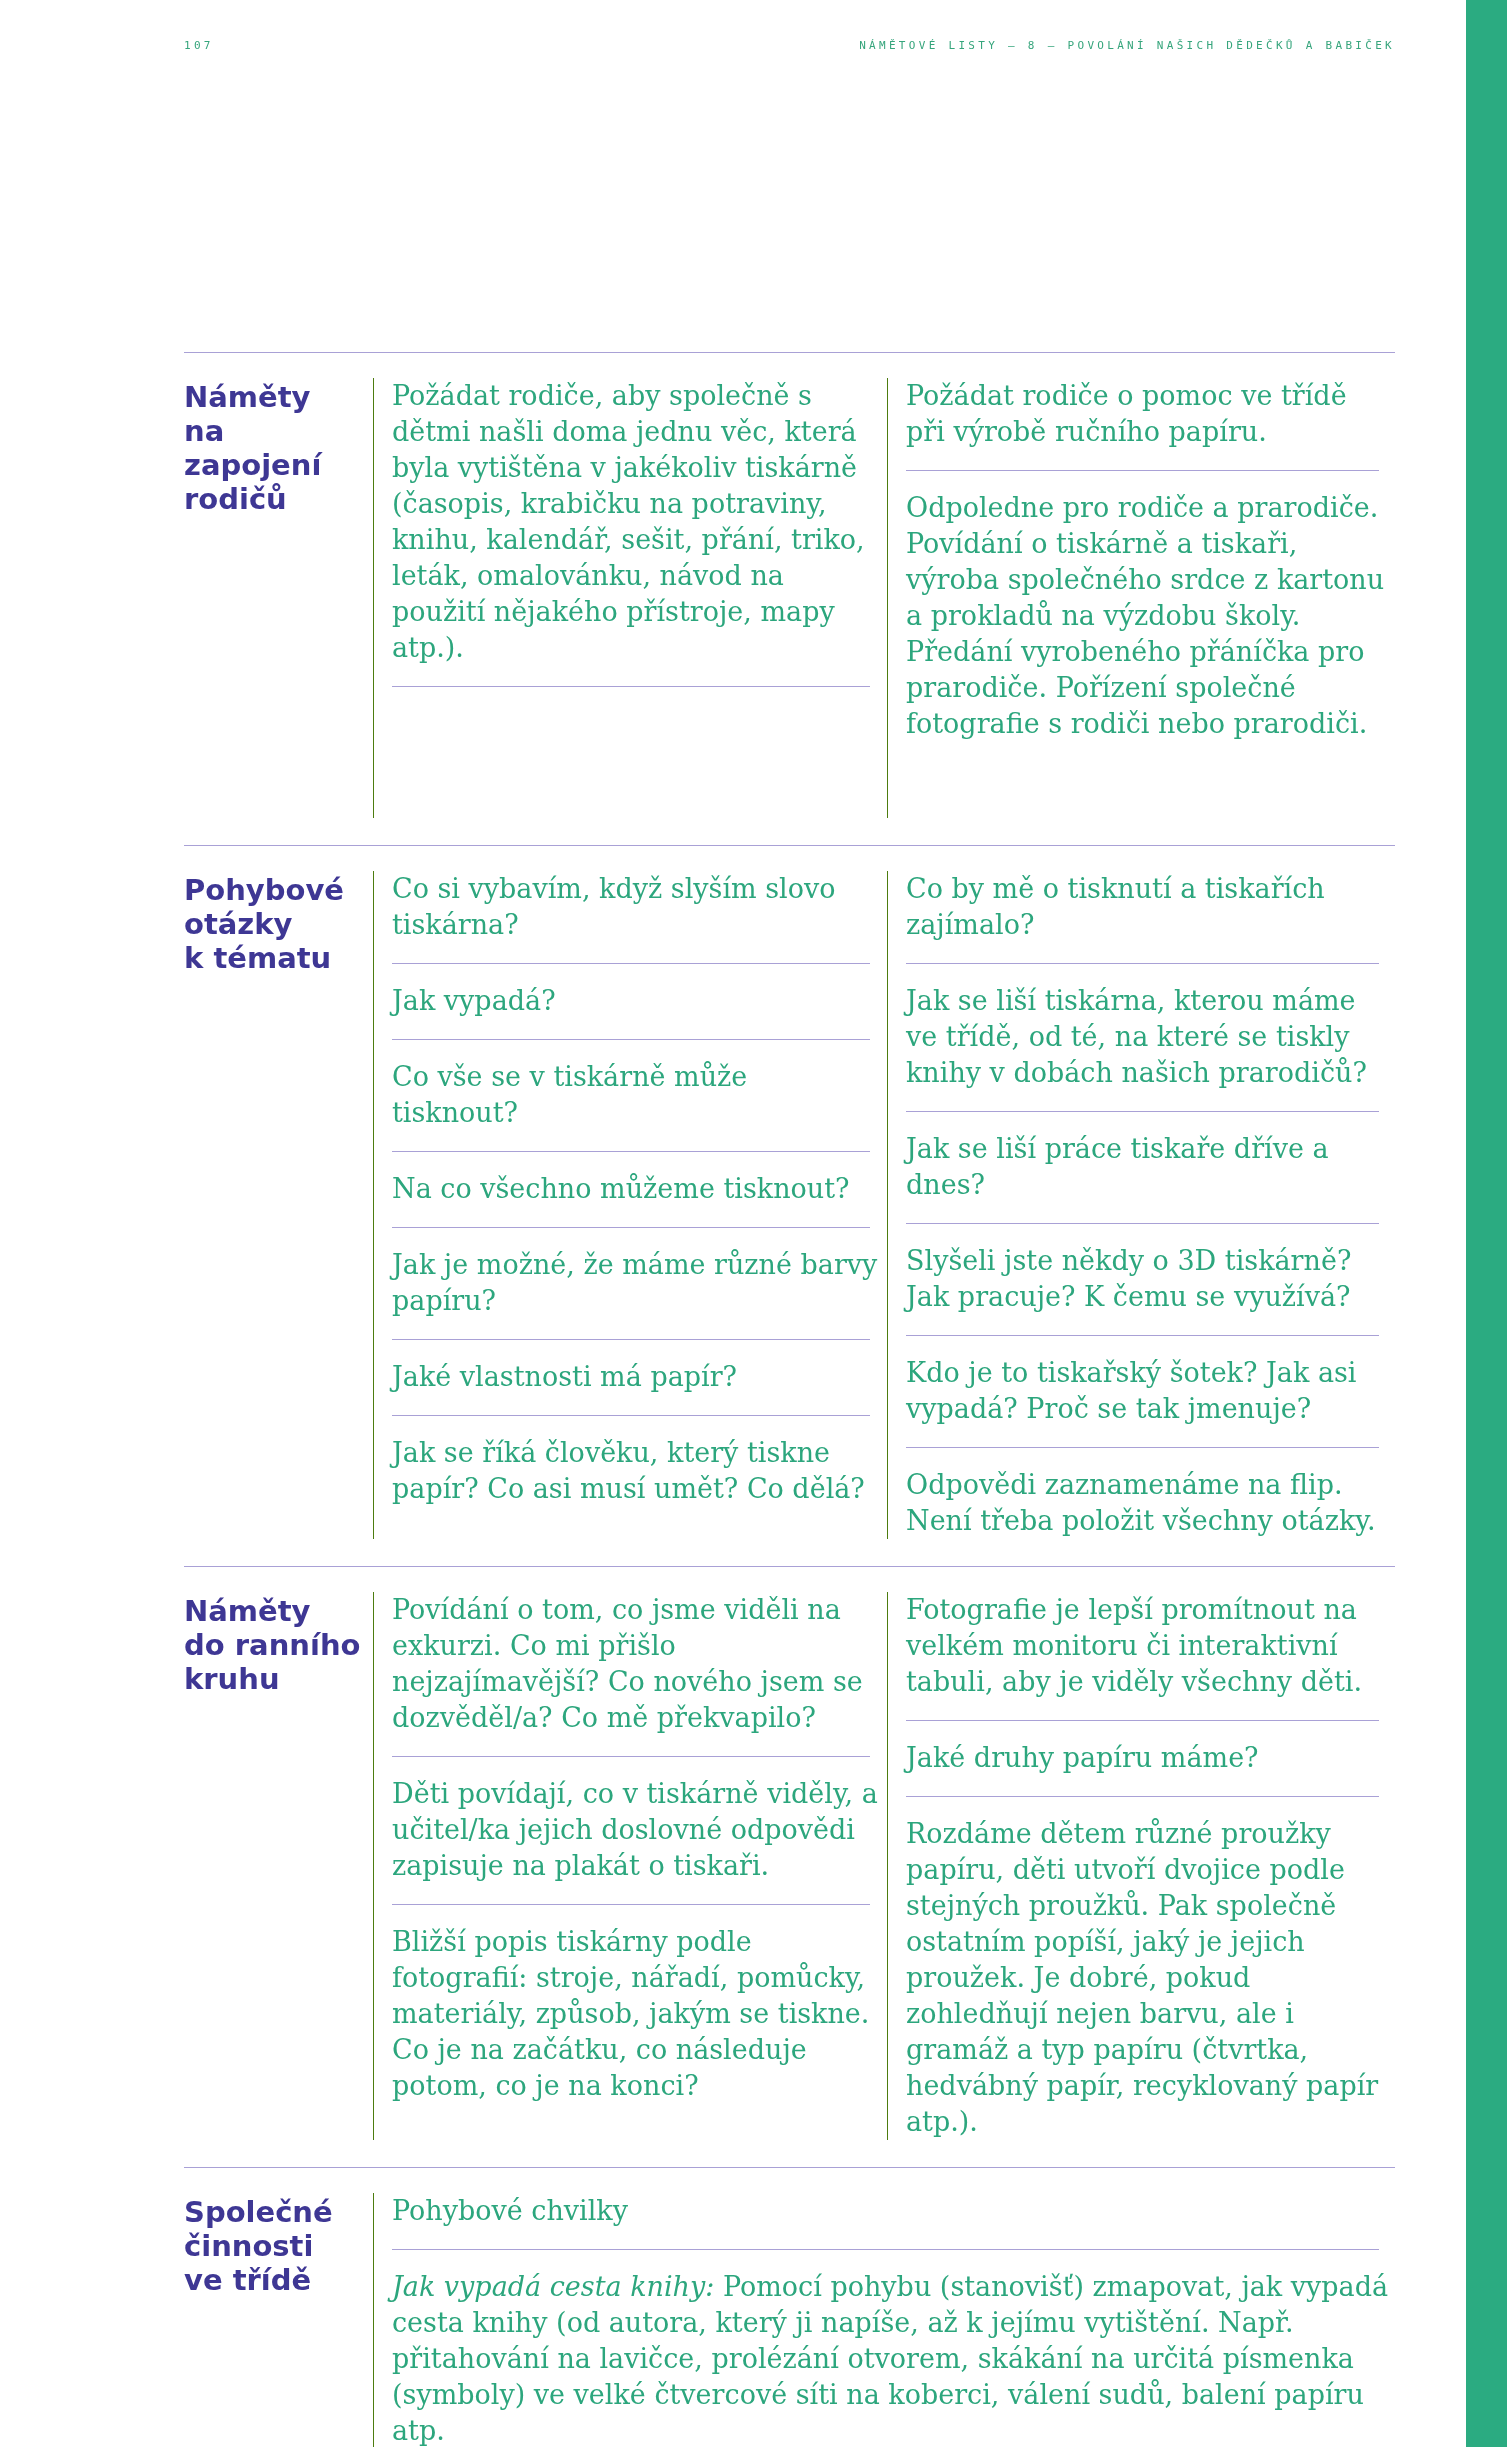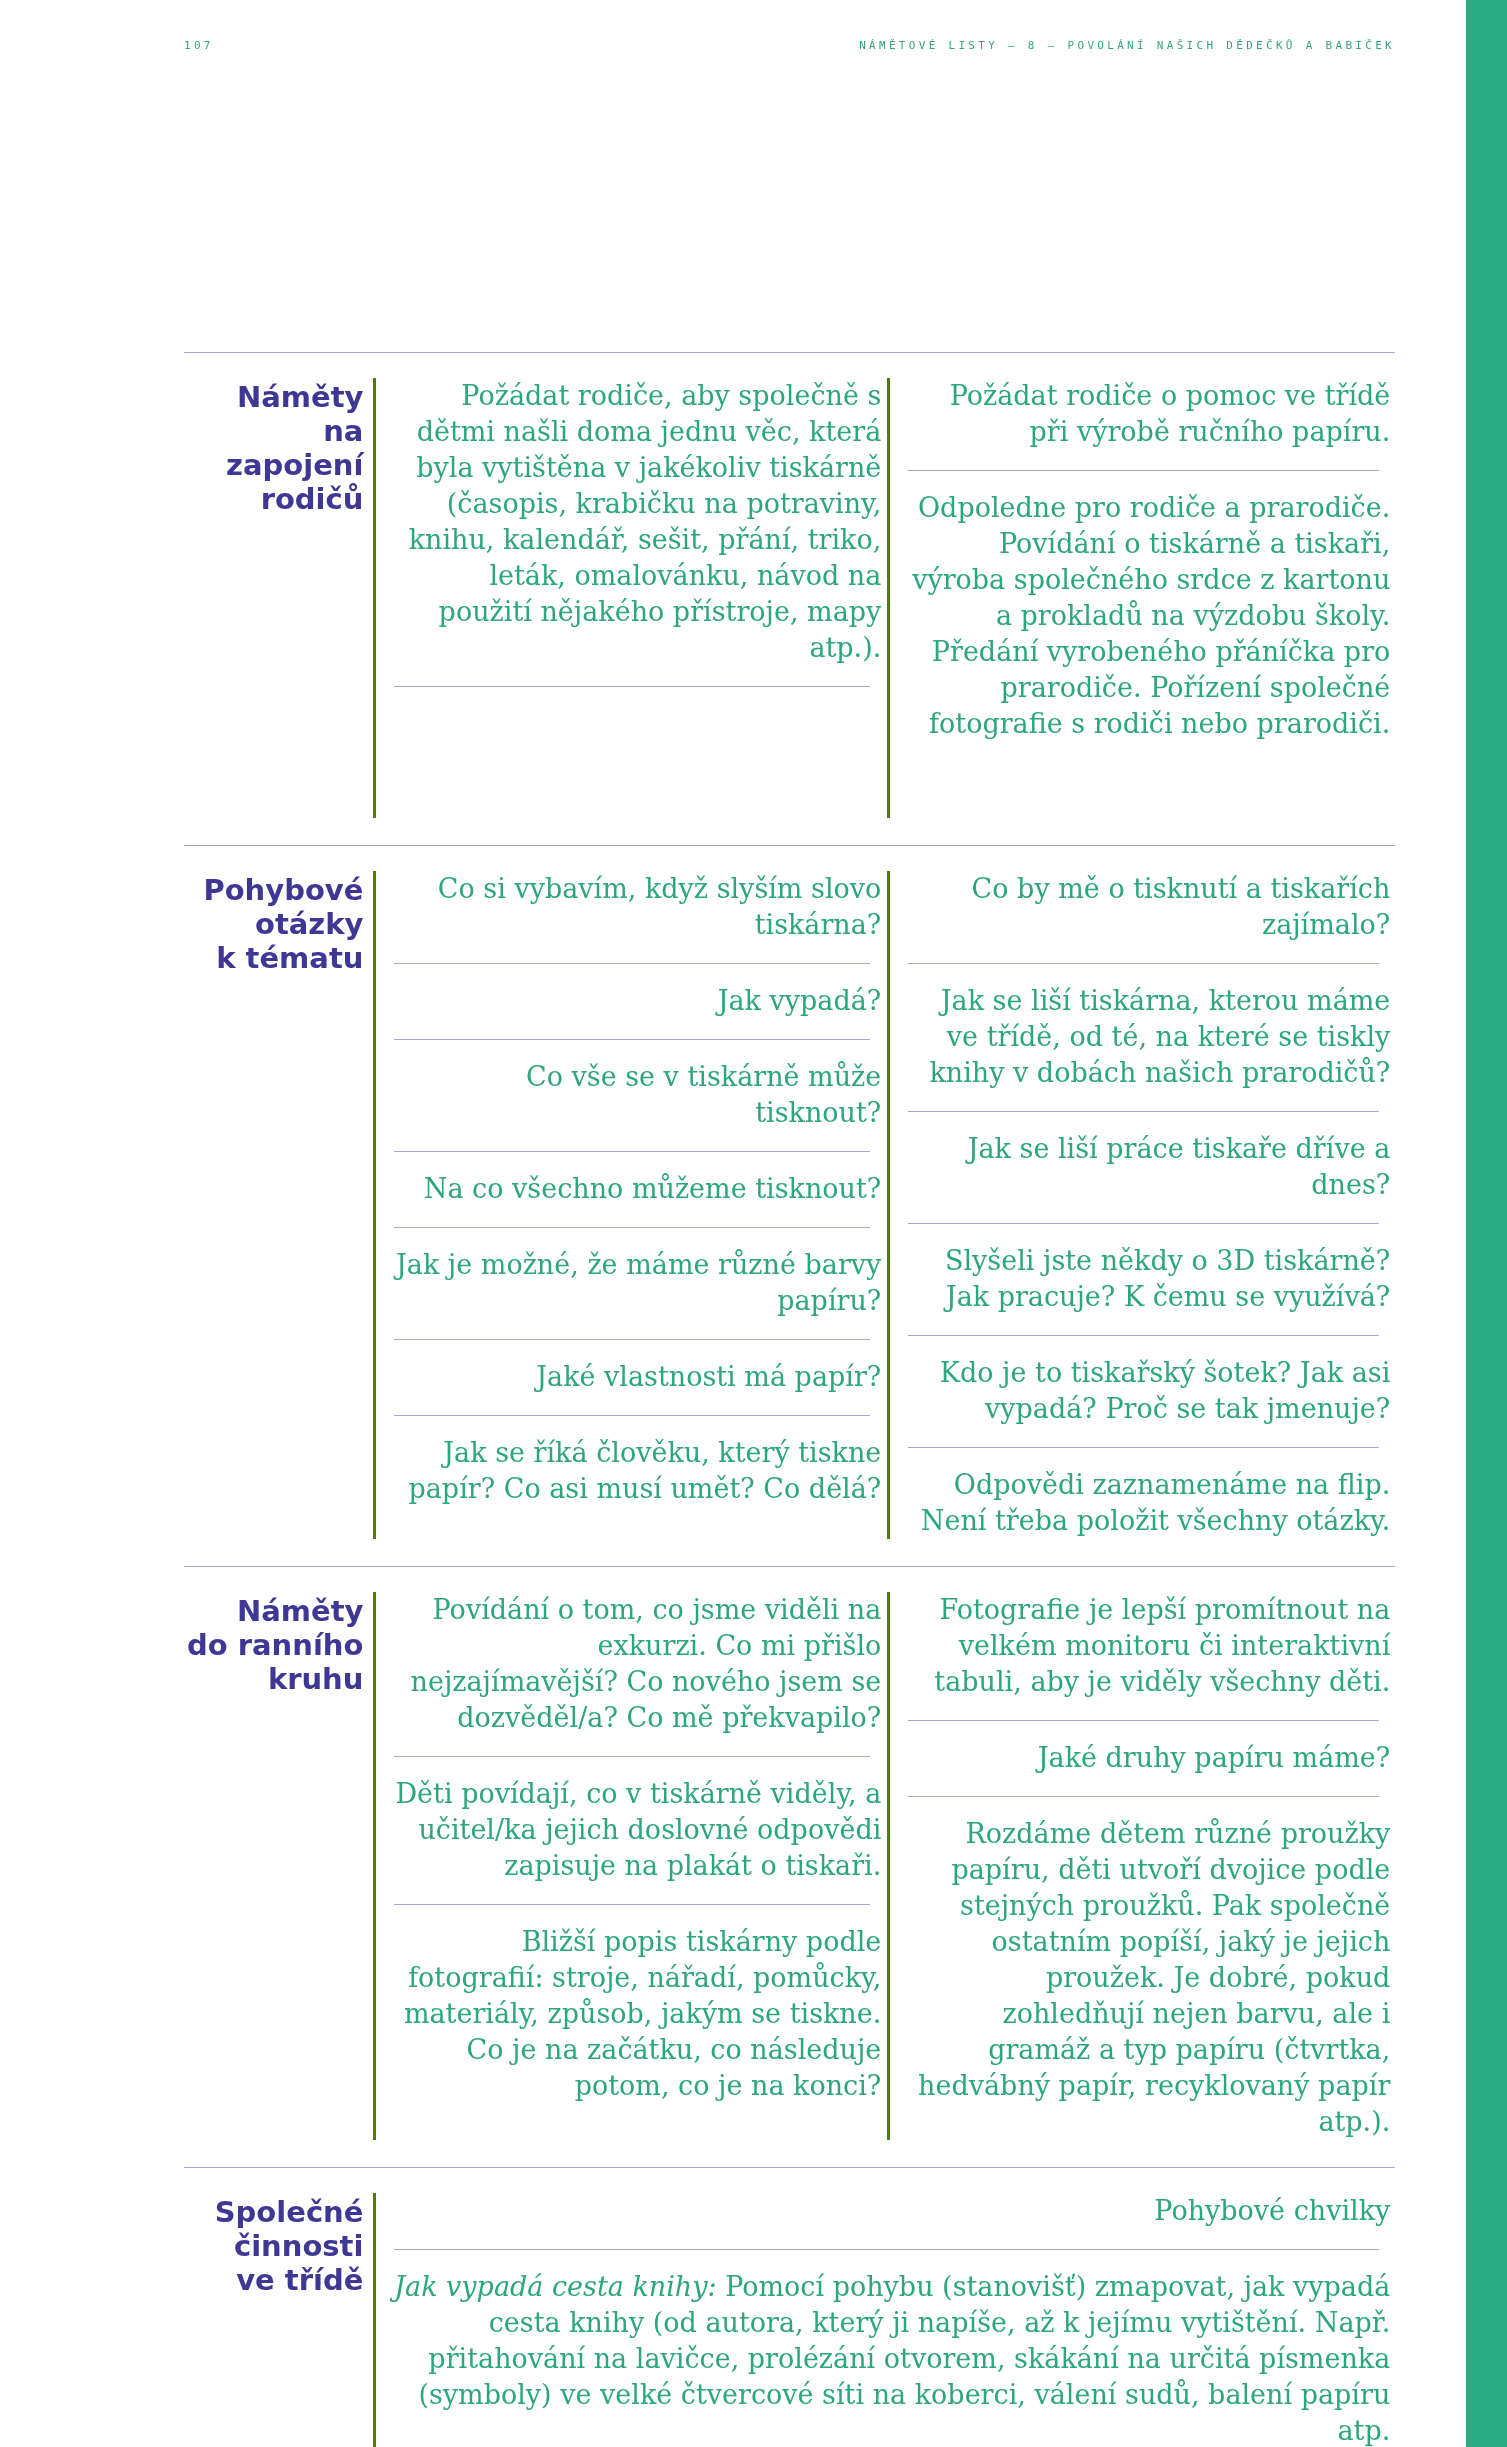--- a/index.html
+++ b/index.html
@@ -29,38 +29,37 @@
     line-height: 15.3px;
     color: #36A57C;
   }
   main { margin: 299px 112px 0 184px; }
   section {
     display: grid;
     grid-template-columns: 189px 514px 509px;
     border-top: 1px solid #A9A1D6;
     padding-top: 25px;
     padding-bottom: 27px;
-    text-align: right;
   }
   section.wide { grid-template-columns: 189px 1023px; }
   section:nth-of-type(1) { min-height: 493px; }
   section:nth-of-type(2) { min-height: 681px; }
   section:nth-of-type(3) { min-height: 548px; }
   section:nth-of-type(4) { min-height: 371px; }
   .label {
     font-family: "DejaVu Sans", sans-serif;
     font-weight: bold;
     font-size: 29px;
     line-height: 34px;
     color: #3E3794;
     padding-top: 1.9px;
     padding-right: 9.6px;
   }
   .col {
-    border-left: 3px solid #4d7c0f;
+    border-left: 1px solid #4d7c0f;
     padding-left: 18px;
     padding-right: 5.7px;
   }
   .para {
     margin: 0;
     font-size: 27px;
     line-height: 36px;
     color: #2CA67D;
   }
   .para.bold { font-weight: normal; }

